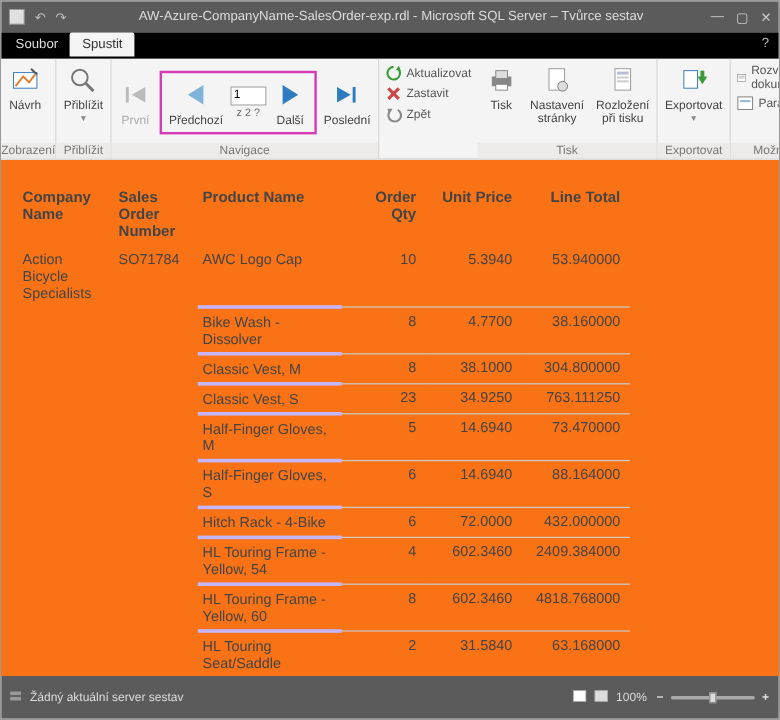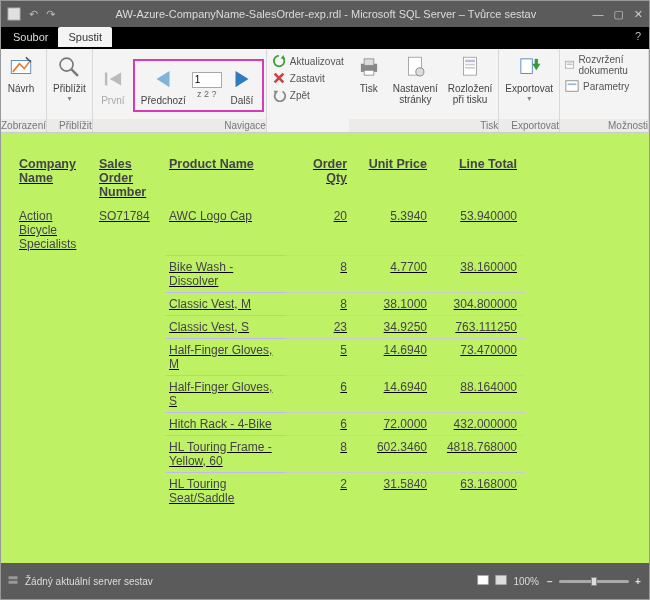--- a/index.html
+++ b/index.html
@@ -70,21 +70,21 @@
     flex-direction:column;
     padding:2px 2px 0 2px;
   }
   .group .items {
     flex:1;
     display:flex;
     align-items:flex-start;
     gap:2px;
   }
   .group .glabel {
-    text-align:right;
+    text-align:center;
     font-size:10px;
     color:#777;
     padding:1px 0 1px 0;
     background:#ecebea;
     margin:0 -2px;
   }
   .btn {
     display:flex;
     flex-direction:column;
     align-items:center;
@@ -117,21 +117,21 @@
   }
   .navfield .pagecount { font-size:9px; color:#666; }
   .highlight-box {
     border:2px solid #d63ab5;
     padding:2px 2px;
     display:flex; align-items:center;
   }
   .arrowic { width:24px; height:24px; }
   
   .report-wrap {
-    flex:1; overflow:auto; background:#bef264;text-decoration:underline;
+    flex:1; overflow:auto; background:#f97316;
   }
   .report {
     padding: 20px 10px 10px 14px;
   }
   table.rpt {
     border-collapse: collapse;
     font-size: 12px;
     color:#333;
   }
   table.rpt th {
@@ -143,21 +143,21 @@
     border-bottom: none;
     font-size:12.5px;
   }
   table.rpt th.r, table.rpt td.r { text-align:right; }
   table.rpt td {
     padding: 4px 8px 4px 4px;
     vertical-align:top;
     font-size:12px;
     color:#444;
   }
-  table.rpt tbody tr td.prod { border-top:1px solid #c4b5fd; }
+  table.rpt tbody tr td.prod { border-top:3px solid #c4b5fd; }
   table.rpt tbody tr td.num { border-top:1px solid #ccc; }
   .col-company { width:80px; }
   .col-so { width:70px; }
   .col-prod { width:120px; }
   .col-qty { width:70px; }
   .col-price { width:80px; }
   .col-total { width:90px; }
   
   .statusbar {
     height:36px;
@@ -272,20 +272,29 @@
         <div class="btn">
           <span class="ic">
             <svg class="arrowic" viewBox="0 0 32 32">
                 <polygon points="8,6 24,16 8,26" fill="#2f7bbf"></polygon>
               </svg>
           </span>
           <span>Další</span>
         </div>
       </div>
 
+      <div class="btn">
+        <span class="ic">
+          <svg class="arrowic" viewBox="0 0 32 32">
+              <polygon points="6,8 20,16 6,24" fill="#2f7bbf"></polygon>
+              <rect x="22" y="8" width="3" height="16" fill="#2f7bbf"></rect>
+            </svg>
+        </span>
+        <span>Poslední</span>
+      </div>
     </div>
     <div class="glabel">Navigace</div>
   </div>
 
   <div class="group" style="border-right:none;gap:36px;">
     <div class="items">
       <div class="smallcol">
         <div class="smallbtn">
           <span class="sic">
               <svg viewBox="0 0 16 16">
@@ -413,21 +422,21 @@
           <th class="col-qty r">Order Qty</th>
           <th class="col-price r">Unit Price</th>
           <th class="col-total r">Line Total</th>
         </tr>
       </thead>
       <tbody id="report-rows">
           <tr>
             <td class="col-company">Action Bicycle Specialists</td>
             <td class="col-so">SO71784</td>
             <td class="prod col-prod" style="border-top: none;">AWC Logo Cap</td>
-            <td class="num r col-qty" style="border-top: none;">20</td>
+            <td class="num r col-qty" style="border-top: none;">10</td>
             <td class="num r col-price" style="border-top: none;">5.3940</td>
             <td class="num r col-total" style="border-top: none;">53.940000</td>
           </tr>
           <tr>
             <td class="col-company"></td>
             <td class="col-so"></td>
             <td class="prod col-prod">Bike Wash - Dissolver</td>
             <td class="num r col-qty">8</td>
             <td class="num r col-price">4.7700</td>
             <td class="num r col-total">38.160000</td>
@@ -464,20 +473,28 @@
             <td class="num r col-price">14.6940</td>
             <td class="num r col-total">88.164000</td>
           </tr>
           <tr>
             <td class="col-company"></td>
             <td class="col-so"></td>
             <td class="prod col-prod">Hitch Rack - 4-Bike</td>
             <td class="num r col-qty">6</td>
             <td class="num r col-price">72.0000</td>
             <td class="num r col-total">432.000000</td>
+          </tr>
+          <tr>
+            <td class="col-company"></td>
+            <td class="col-so"></td>
+            <td class="prod col-prod">HL Touring Frame - Yellow, 54</td>
+            <td class="num r col-qty">4</td>
+            <td class="num r col-price">602.3460</td>
+            <td class="num r col-total">2409.384000</td>
           </tr>
           <tr>
             <td class="col-company"></td>
             <td class="col-so"></td>
             <td class="prod col-prod">HL Touring Frame - Yellow, 60</td>
             <td class="num r col-qty">8</td>
             <td class="num r col-price">602.3460</td>
             <td class="num r col-total">4818.768000</td>
           </tr>
           <tr>

